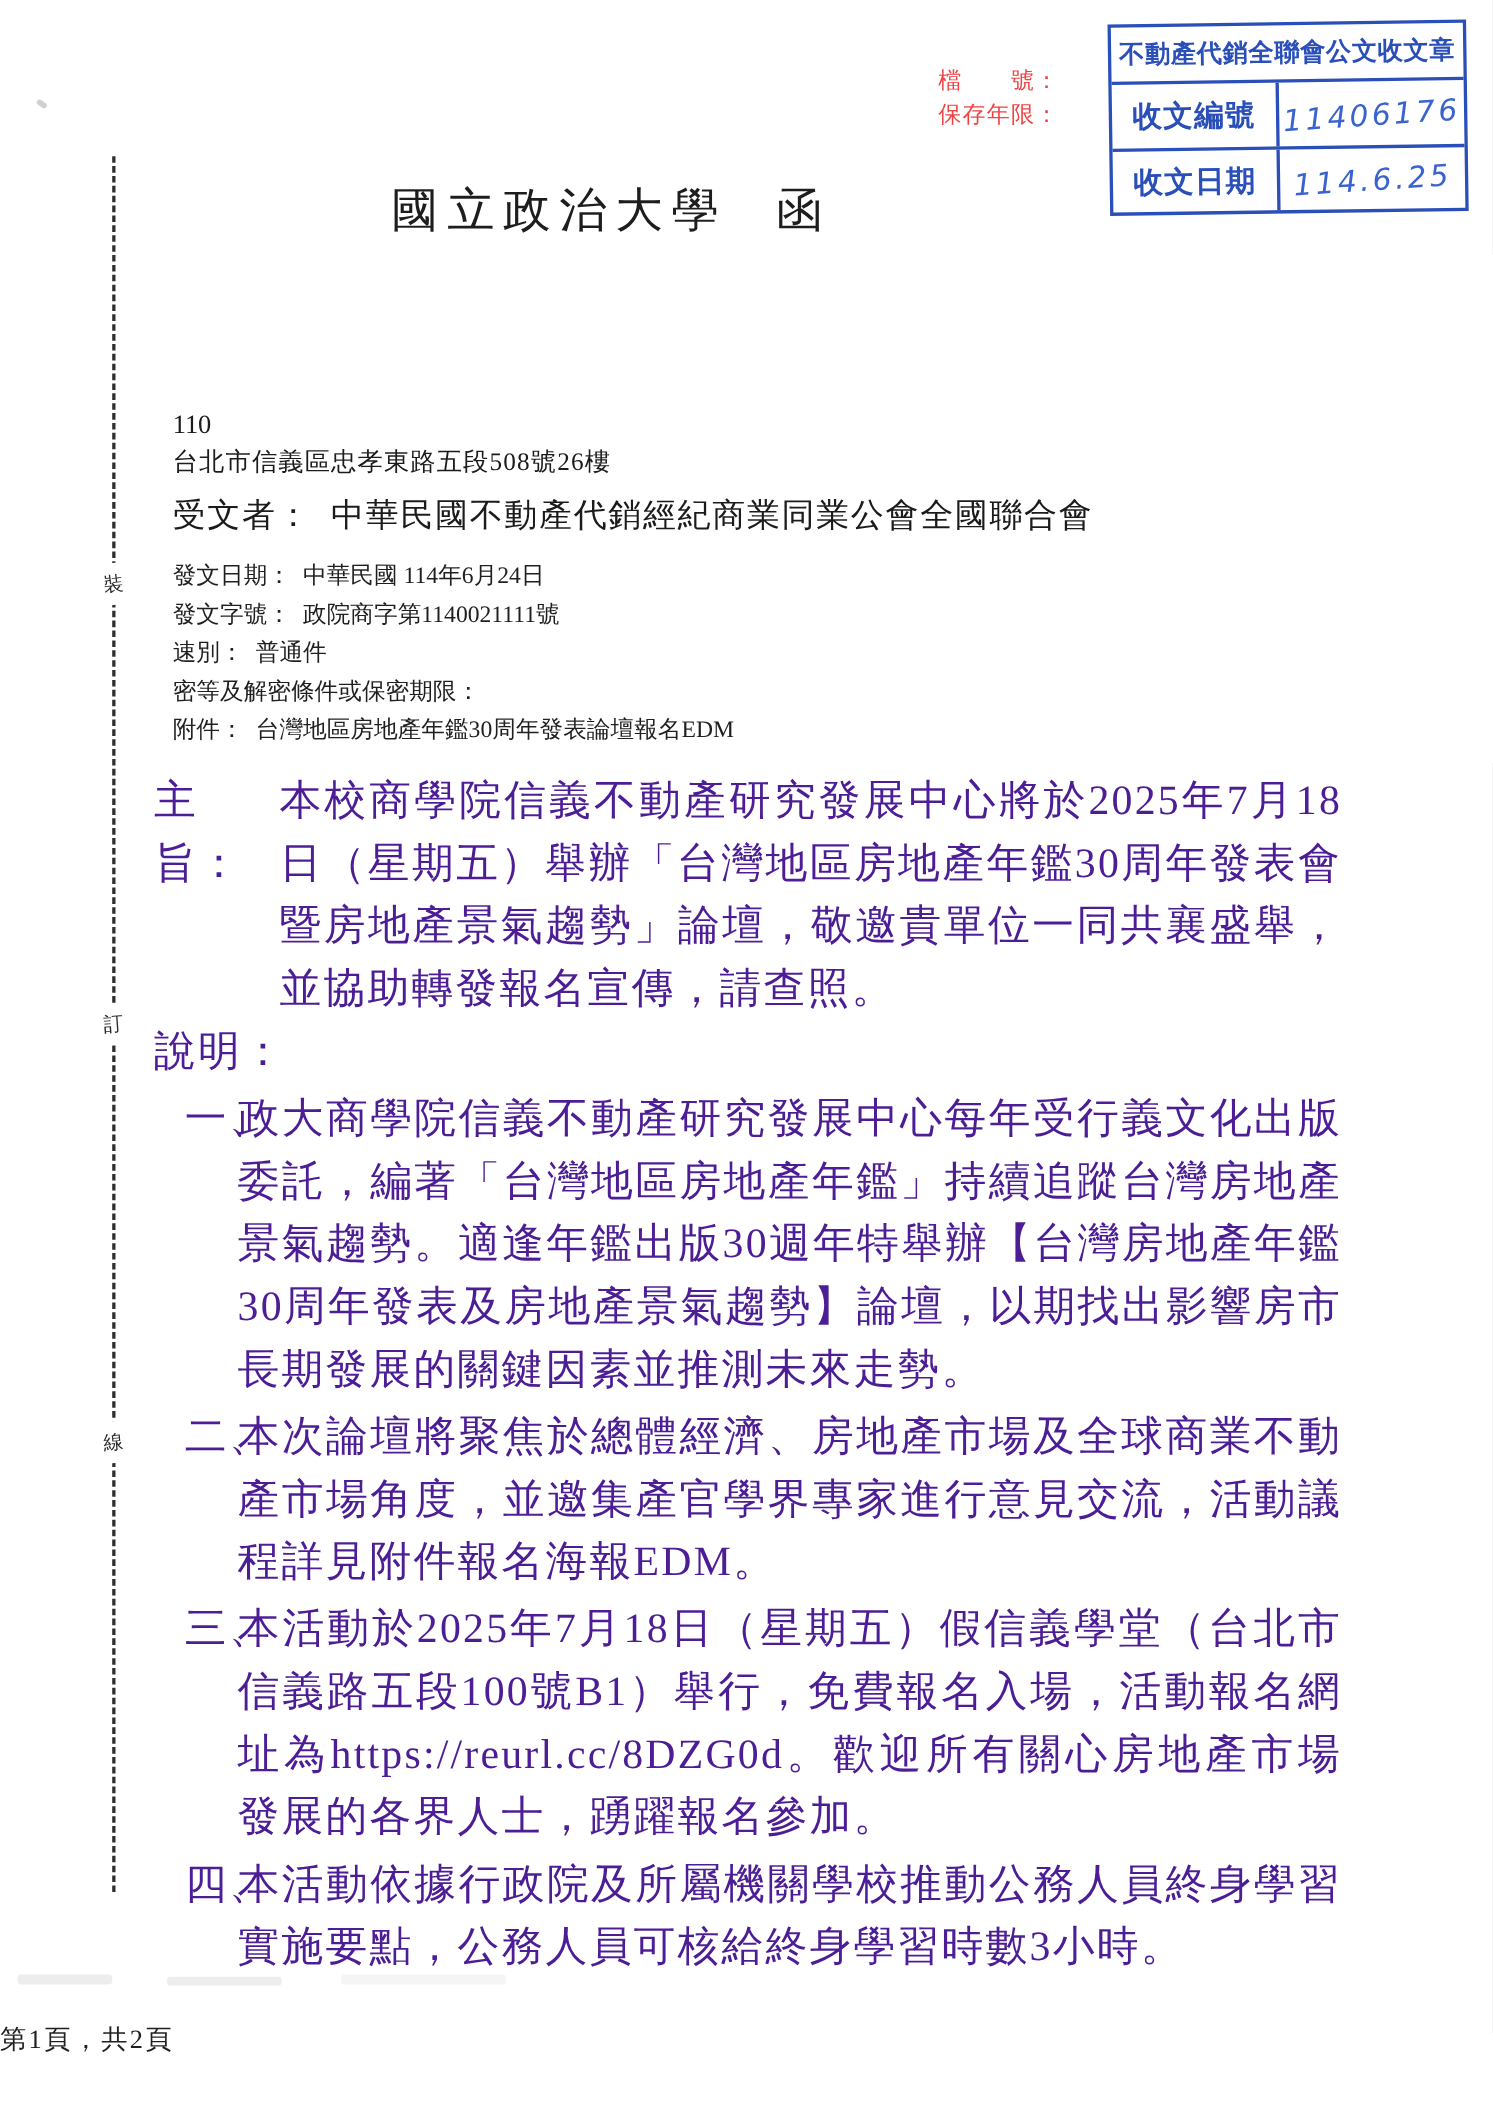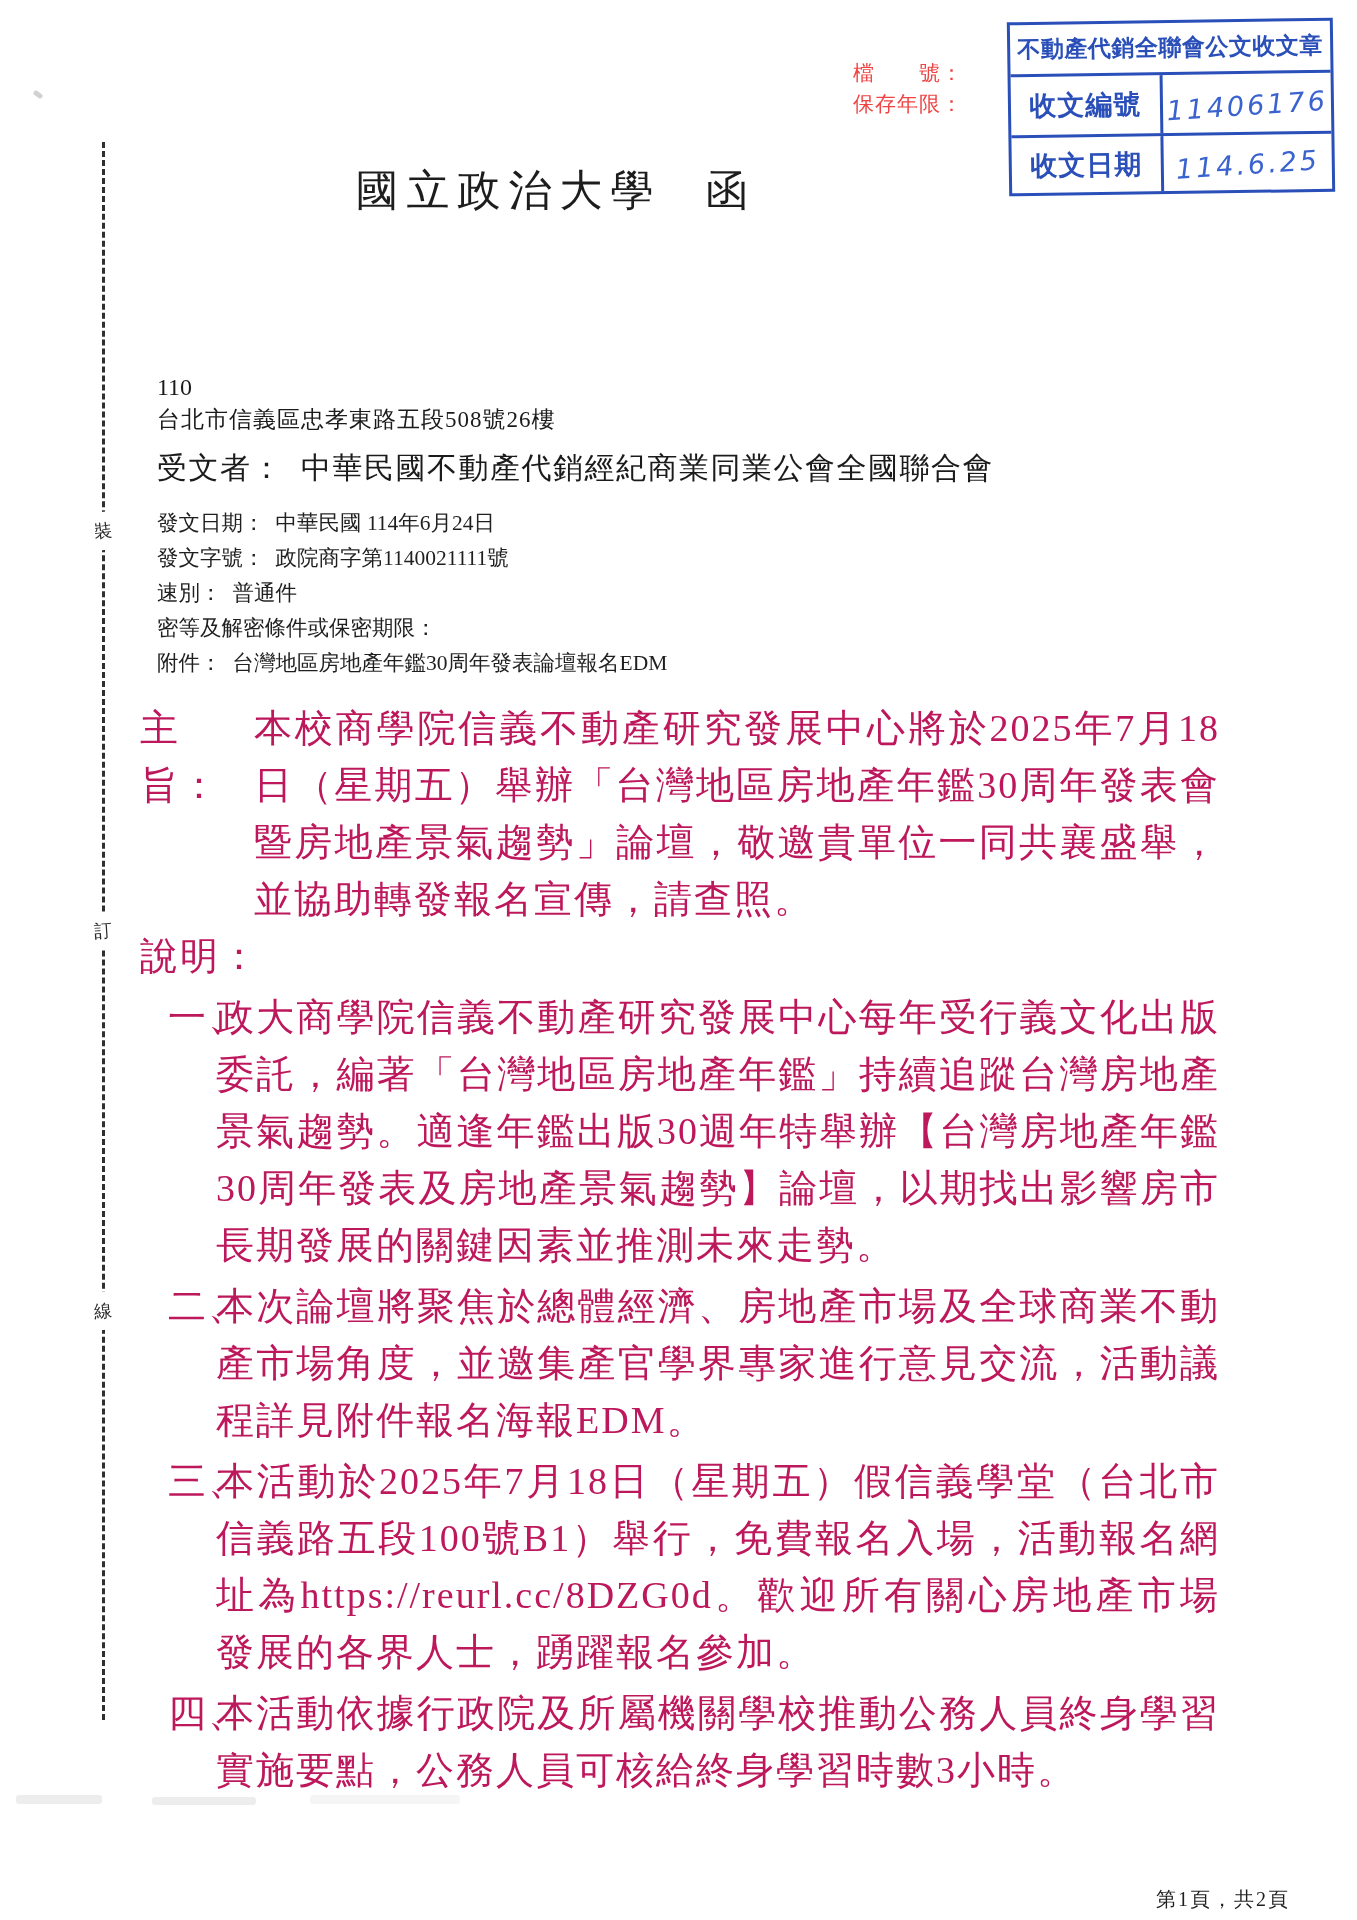--- a/index.html
+++ b/index.html
@@ -68,30 +68,30 @@
   .recipient .zip { font-size:24px; font-family:"Liberation Serif","DejaVu Serif",serif; }
   .recipient .addr { font-size:23px; margin-top:3px; letter-spacing:1px; }
   .recipient .to-line { margin-top:13px; font-size:30px; letter-spacing:1.5px; white-space:nowrap; }
   .recipient .to-name { margin-left:18px; }
 
   .meta { position:absolute; left:157px; top:506px; font-size:21.5px; line-height:35px; color:#1f1f1f; }
   .meta .line { white-space:nowrap; }
   .meta .value { margin-left:11px; }
 
   
-  .body { position:absolute; left:140px; top:700px; width:1080px; font-size:38px; line-height:57px; letter-spacing:2px; color:#be185d; }
+  .body { position:absolute; left:140px; top:700px; width:1080px; font-size:38px; line-height:57px; letter-spacing:2px; color:#4c1d95; }
   .subject { display:flex; }
   .subject-label { width:114px; flex:none; }
   .subject-text { flex:1; text-align:justify; }
   .explain-label { margin-top:0px; }
   .item { display:flex; margin-top:4px; }
   .item-marker { width:76px; padding-left:28px; flex:none; }
   .item-text { flex:1; text-align:justify; }
 
-  .footer { position:absolute; left:0; top:1838px; width:1290px; text-align:right; font-size:20px; letter-spacing:2px; color:#1f1f1f;margin-top:48px; }
+  .footer { position:absolute; left:0; top:1838px; width:1290px; text-align:left; font-size:24px; letter-spacing:2px; color:#1f1f1f; }
 
   .artifact { position:absolute; background:#9a9a9a; opacity:0.18; border-radius:3px; }
   .a1 { left:16px; top:1795px; width:86px; height:9px; }
   .a2 { left:152px; top:1797px; width:104px; height:8px; }
   .a3 { left:310px; top:1795px; width:150px; height:9px; opacity:0.1; }
   .a4 { left:33px; top:92px; width:10px; height:5px; transform:rotate(35deg); opacity:0.45; }
 </style>
 </head>
 <body>
 

